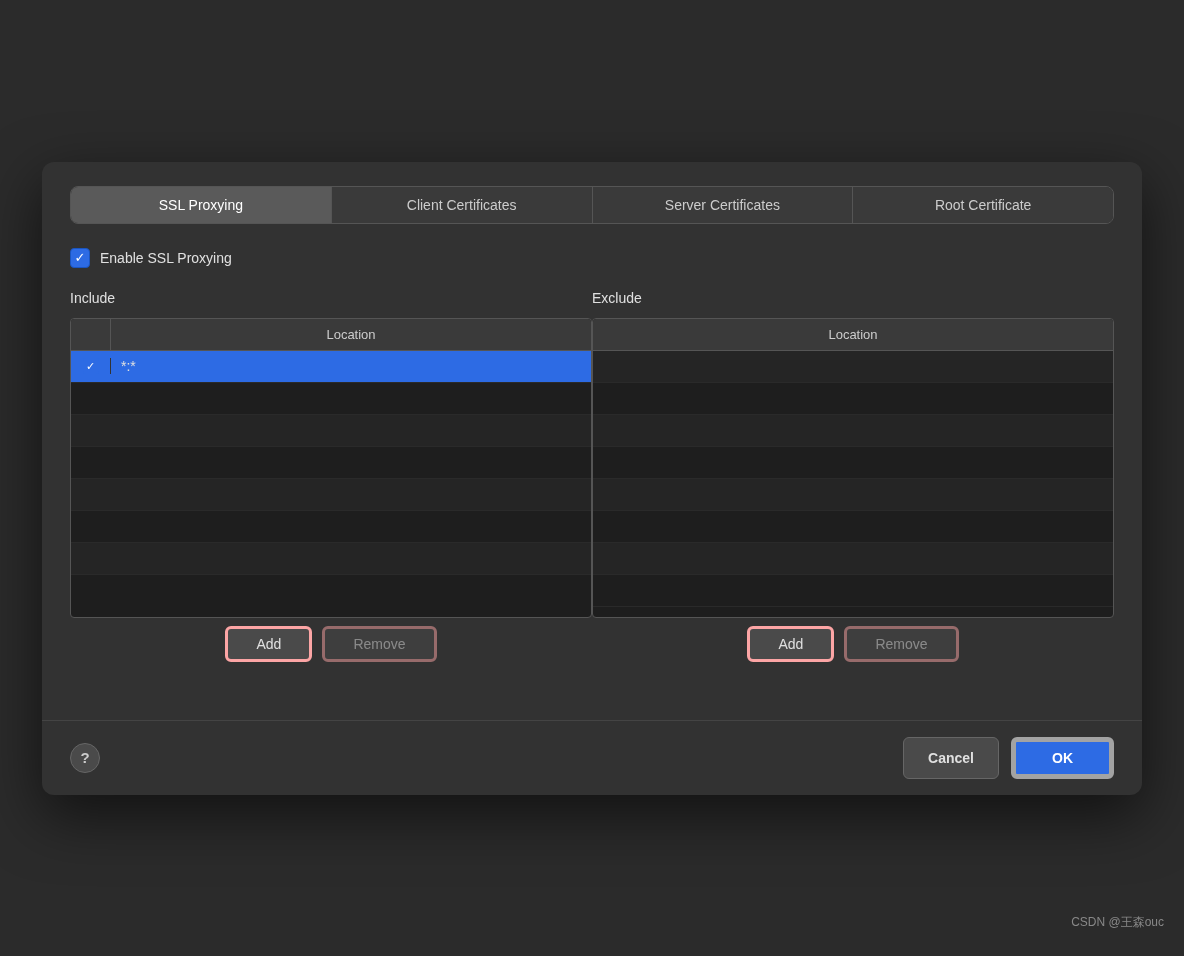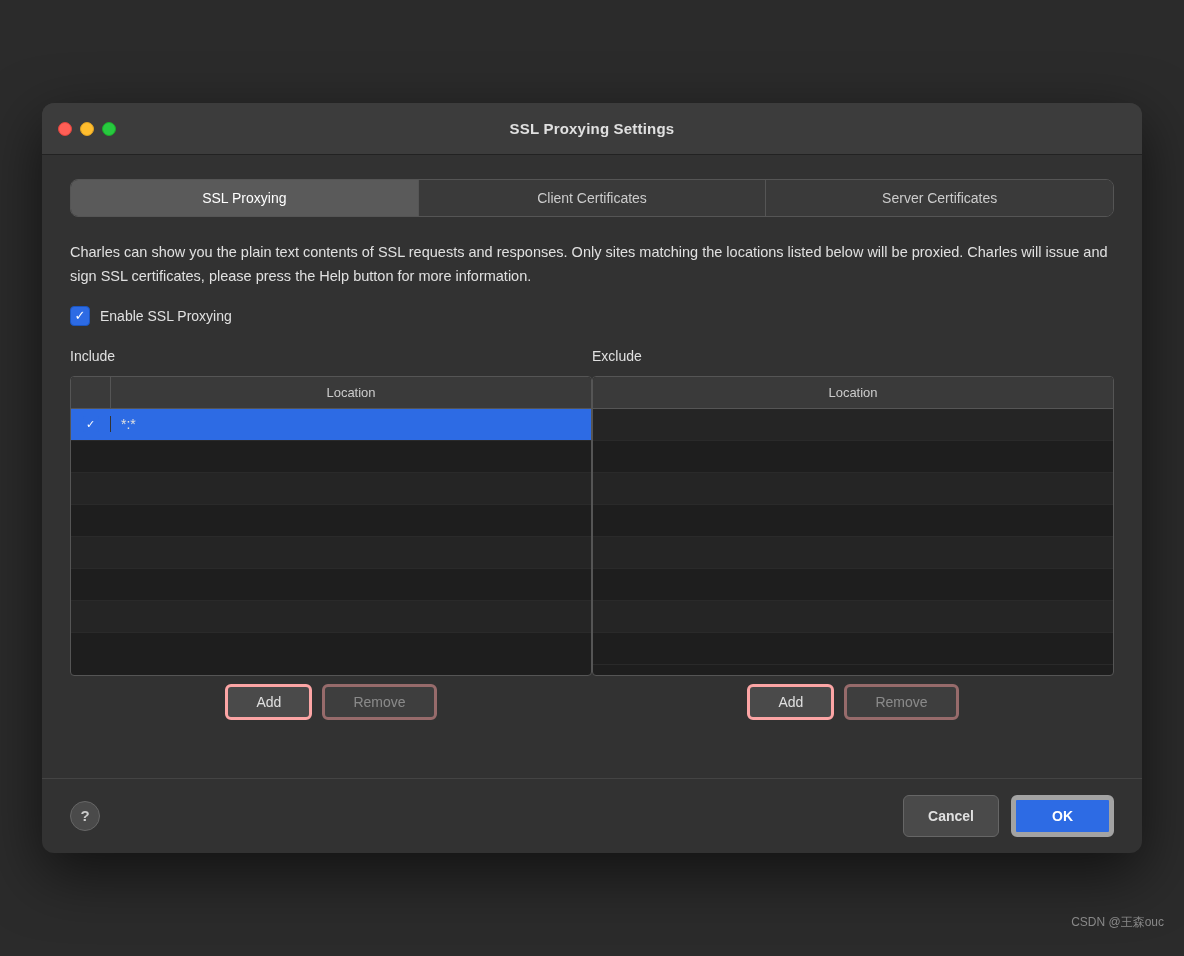--- a/index.html
+++ b/index.html
@@ -335,38 +335,30 @@
       right: 20px;
       color: #888;
       font-size: 12px;
     }
   </style>
 </head>
 <body>
 
 <div class="window">
 
-  <div class="titlebar">
-    <div class="traffic-lights">
-      <div class="traffic-light tl-close"></div>
-      <div class="traffic-light tl-minimize"></div>
-      <div class="traffic-light tl-maximize"></div>
-    </div>
-    <div class="window-title">SSL Proxying Settings</div>
-  </div>
 
   <div class="content-area">
 
     <div class="tabs">
       <div class="tab active">SSL Proxying</div>
       <div class="tab">Client Certificates</div>
       <div class="tab">Server Certificates</div>
+      <div class="tab">Root Certificate</div>
     </div>
 
-    <p class="description">Charles can show you the plain text contents of SSL requests and responses. Only sites matching the locations listed below will be proxied. Charles will issue and sign SSL certificates, please press the Help button for more information.</p>
 
     <div class="checkbox-row">
       <div class="checkbox-wrapper">
         <span class="checkmark">✓</span>
       </div>
       <label class="checkbox-label">Enable SSL Proxying</label>
     </div>
 
     <div class="tables-section">
 

